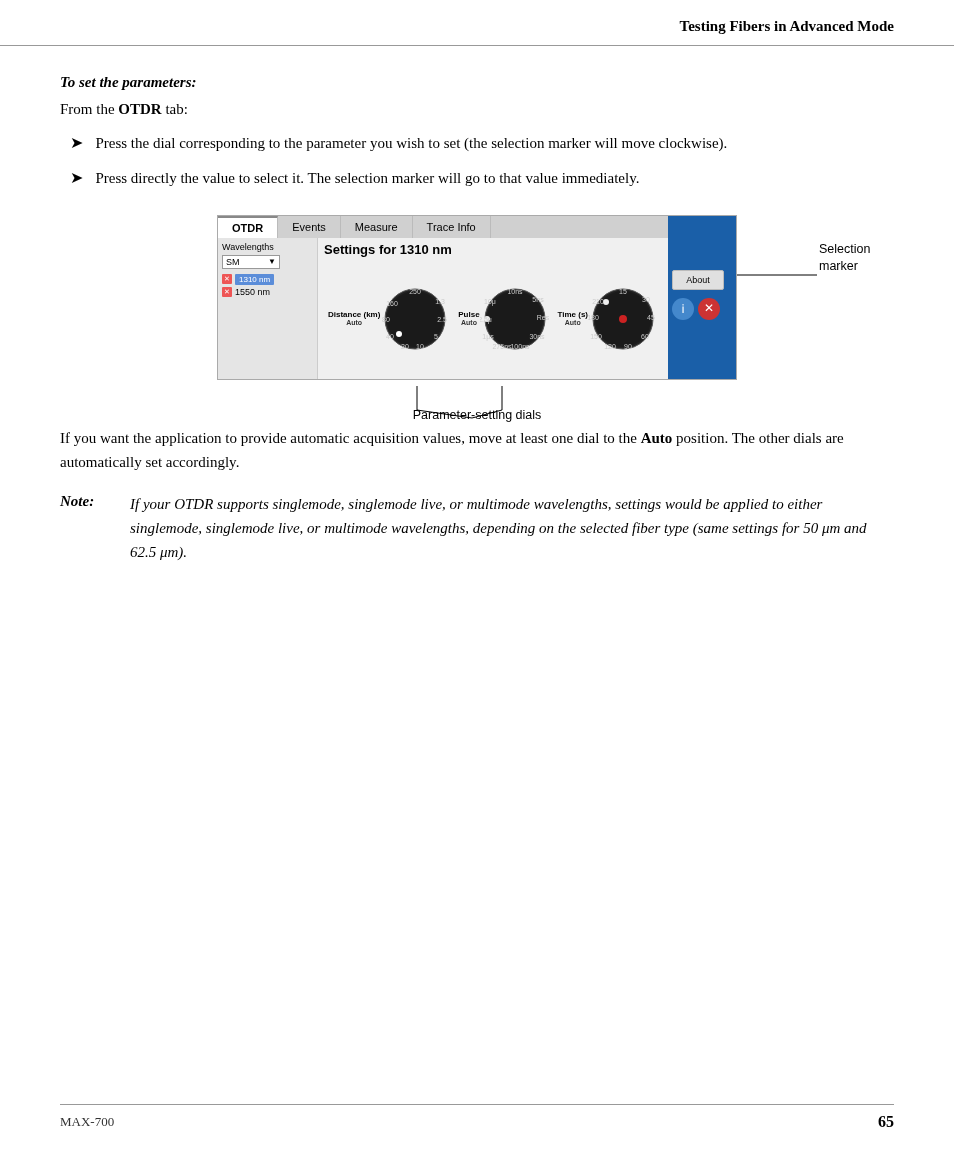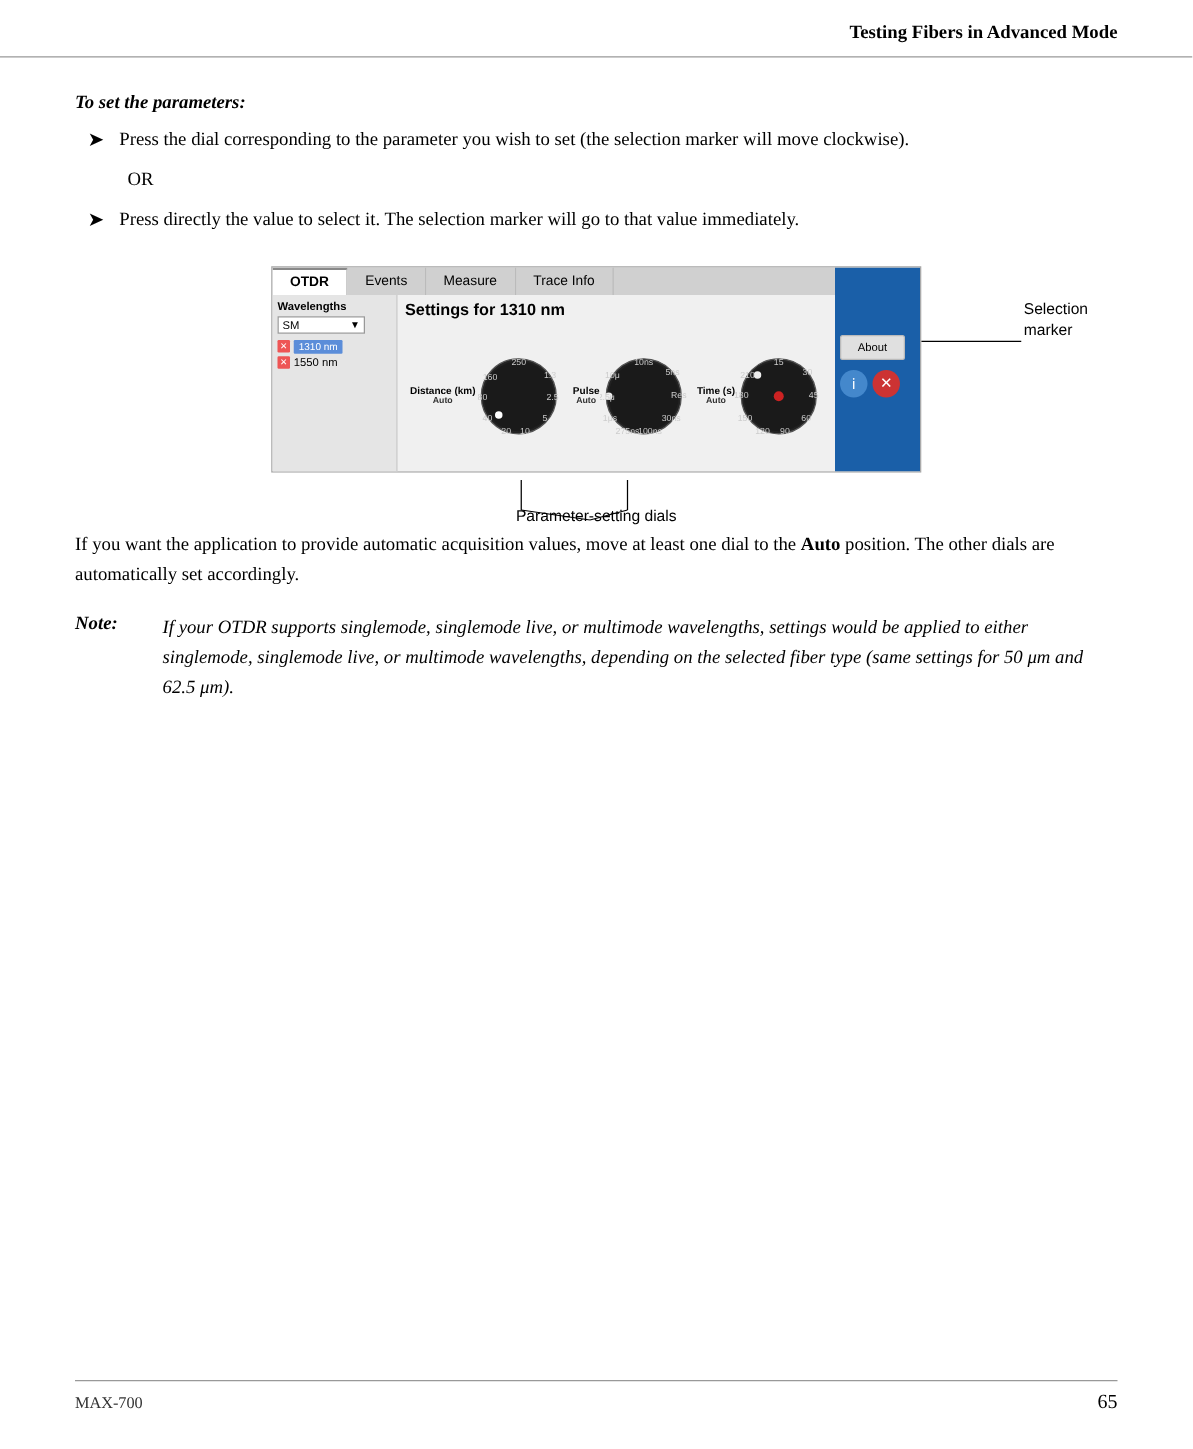--- a/index.html
+++ b/index.html
@@ -128,26 +128,26 @@
     
     .left-panel {
       width: 100px;
       background: #e5e5e5;
       border-right: 1px solid #ccc;
       padding: 4px;
       font-family: Arial, sans-serif;
       font-size: 9px;
     }
     .left-panel-title {
-      font-weight: bold;
+      font-weight: normal;
       font-size: 9px;
       margin-bottom: 3px;
     }
     .wavelength-select {
-      width: 70px;
+      width: 58px;
       height: 14px;
       background: #fff;
       border: 1px solid #999;
       display: flex;
       align-items: center;
       font-size: 9px;
       padding: 0 3px;
       margin-bottom: 5px;
     }
     .wavelength-item {
@@ -316,21 +316,21 @@
       align-items: center;
       border-top: 1px solid #999;
       padding-top: 8px;
     }
     .footer-model {
       font-size: 13px;
       color: #333;
     }
     .footer-page {
       font-size: 16px;
-      font-weight: normal;
+      font-weight: bold;
       color: #000;
       text-align: right;
     }
 
     
     .ss-outer {
       display: flex;
       align-items: flex-start;
       justify-content: center;
       margin: 24px 0 4px 0;
@@ -341,27 +341,29 @@
 <body>
 
 <div class="page-header">
   <div class="header-title">Testing Fibers in Advanced Mode</div>
 </div>
 
 <div class="content">
 
   <div class="section-title">To set the parameters:</div>
 
+  <div class="intro-text">
+    From the <strong>OTDR</strong> tab:
+  </div>
 
   <div class="bullet-item">
     <span class="bullet-arrow">➤</span>
     <span class="bullet-text">Press the dial corresponding to the parameter you wish to set (the selection marker will move clockwise).</span>
   </div>
 
-  <div class="or-text">OR</div>
 
   <div class="bullet-item">
     <span class="bullet-arrow">➤</span>
     <span class="bullet-text">Press directly the value to select it. The selection marker will go to that value immediately.</span>
   </div>
 
   <div class="ss-outer">
     <div style="display:flex;flex-direction:column;align-items:center;position:relative;">
       <div style="display:flex;align-items:flex-start;position:relative;">
 

